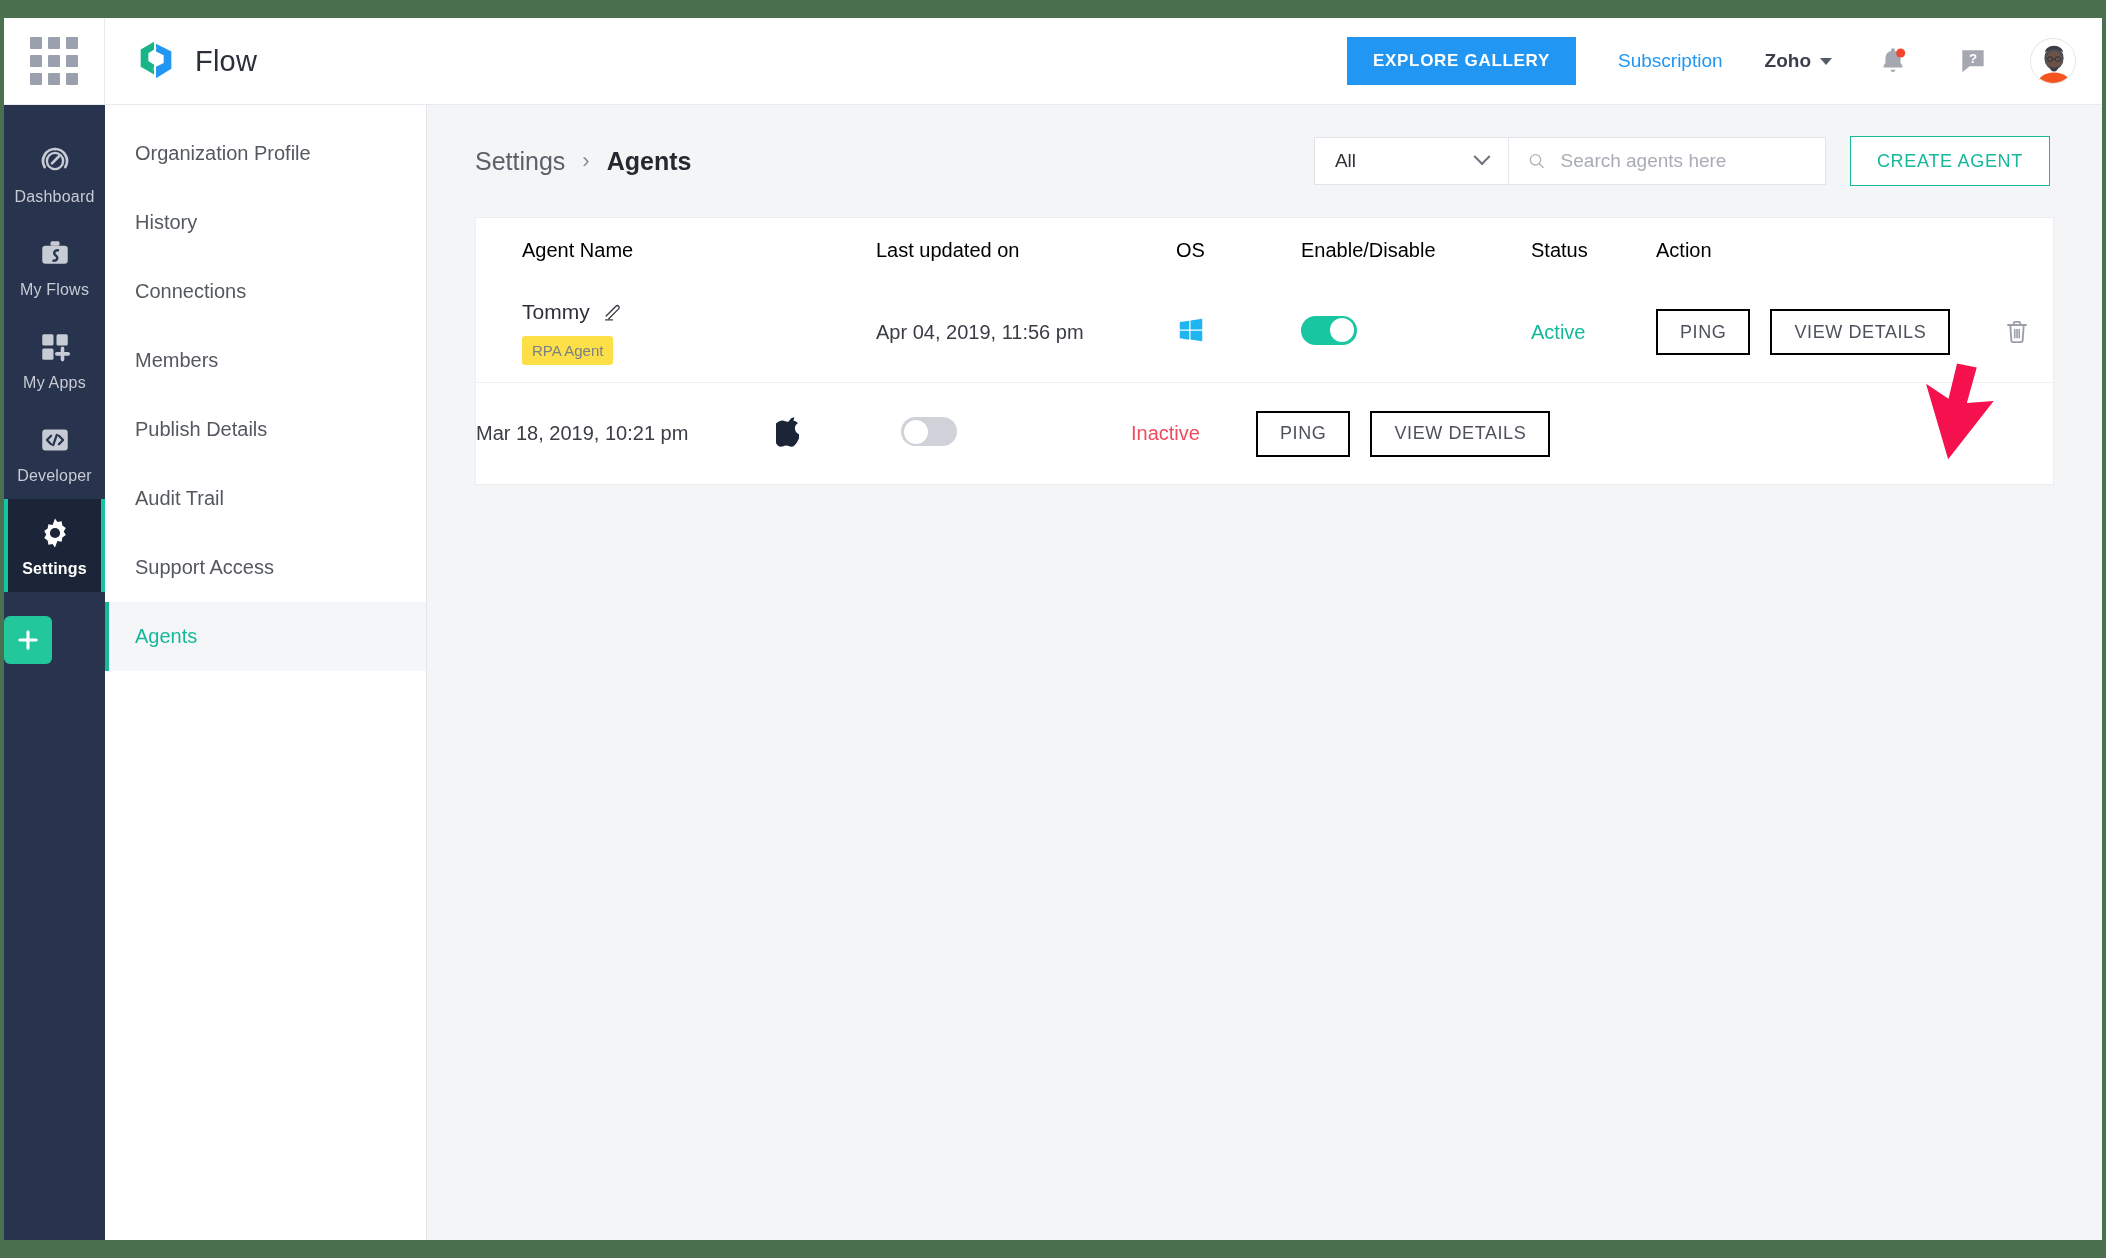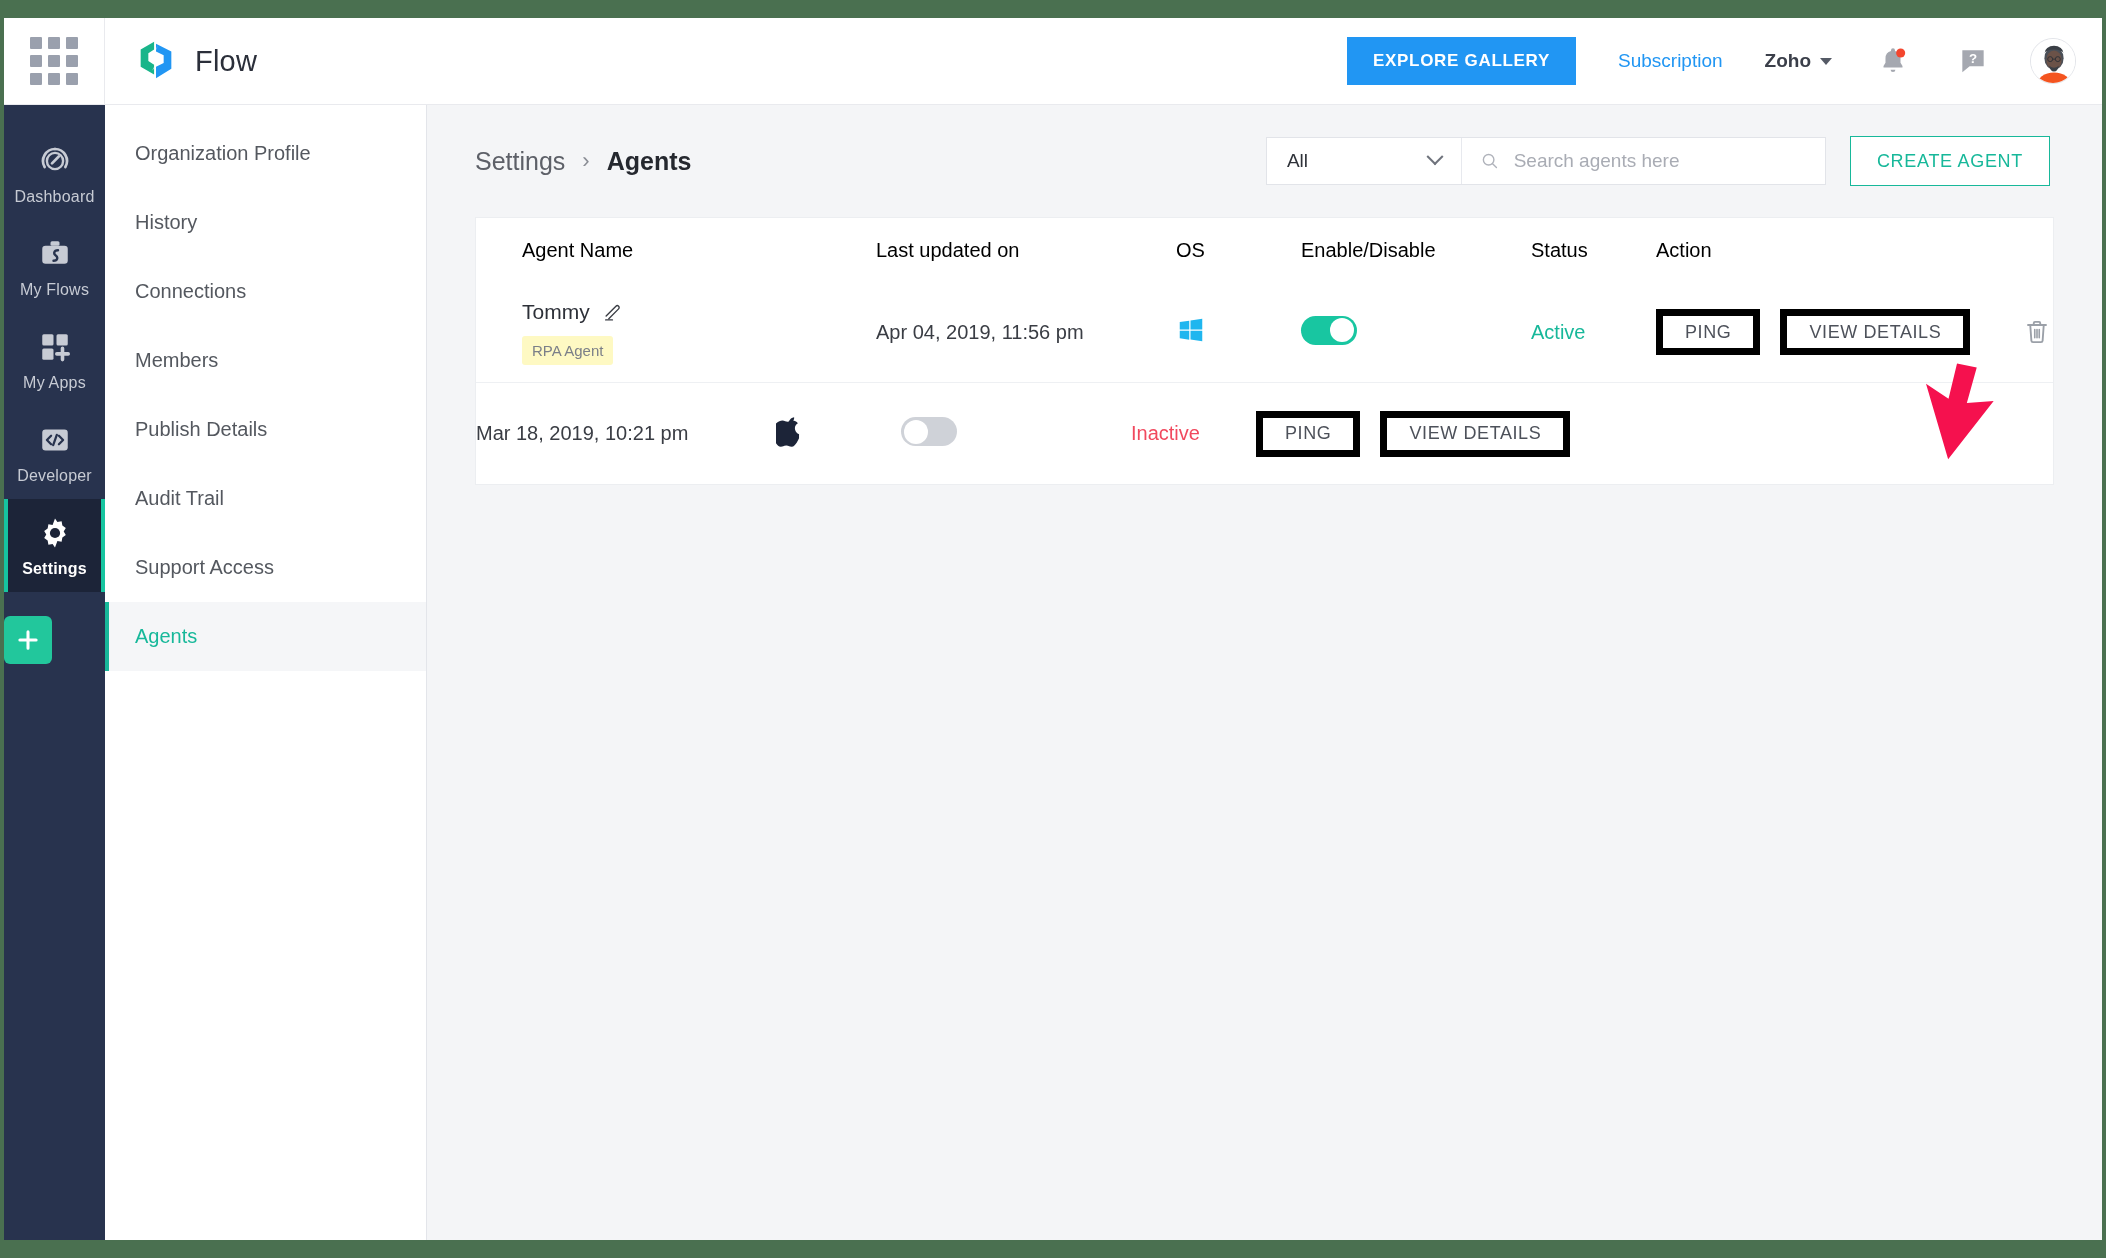--- a/index.html
+++ b/index.html
@@ -236,21 +236,21 @@
   .bc-current { color: #25282f; font-weight: bold; }
 
   .header-tools { display: flex; align-items: center; gap: 24px; }
 
   .search-group {
     display: flex;
     align-items: flex-end;
     background: #ffffff;
     border: 1px solid #e2e4e9;
     height: 48px;
-    width: 560px;
+    width: 512px;
   }
   .filter-select {
     width: 195px;
     height: 100%;
     display: flex;
     align-items: center;
     justify-content: space-between;
     padding: 0 20px;
     border-right: 1px solid #e7e9ee;
     cursor: pointer;
@@ -319,21 +319,21 @@
   .col-os     { flex: 0 0 125px; }
   .col-enable { flex: 0 0 230px; }
   .col-status { flex: 0 0 125px; }
   .col-action { flex: 1 1 auto; }
 
   .agent-name-wrap { display: flex; flex-direction: column; gap: 12px; align-items: flex-start; }
   .agent-name-line { display: flex; align-items: center; gap: 12px; }
   .agent-name { font-size: 21px; color: #2d3038; }
   .edit-icon { cursor: pointer; display: inline-flex; }
   .agent-tag {
-    background: #fef9c3;
+    background: #fde047;
     color: #7b7f88;
     font-size: 15px;
     padding: 6px 10px;
     border-radius: 3px;
   }
   .cell-date { font-size: 20px; color: #3a3d44; }
 
   .toggle {
     width: 56px; height: 29px;
     border-radius: 15px;
@@ -355,21 +355,21 @@
 
   .status { font-size: 20px; }
   .status.active { color: #17b89a; }
   .status.inactive { color: #f1495e; }
 
   .actions { display: flex; align-items: center; gap: 20px; }
   .btn-row {
     height: 46px;
     padding: 0 22px;
     background: #ffffff;
-    border: 7px solid #000000;
+    border: 2px solid #000000;
     color: #4d515a;
     font-size: 18px;
     letter-spacing: 0.6px;
     cursor: pointer;
     white-space: nowrap;
     font-family: "Liberation Sans", sans-serif;
   }
   .btn-delete {
     background: transparent;
     border: none;

